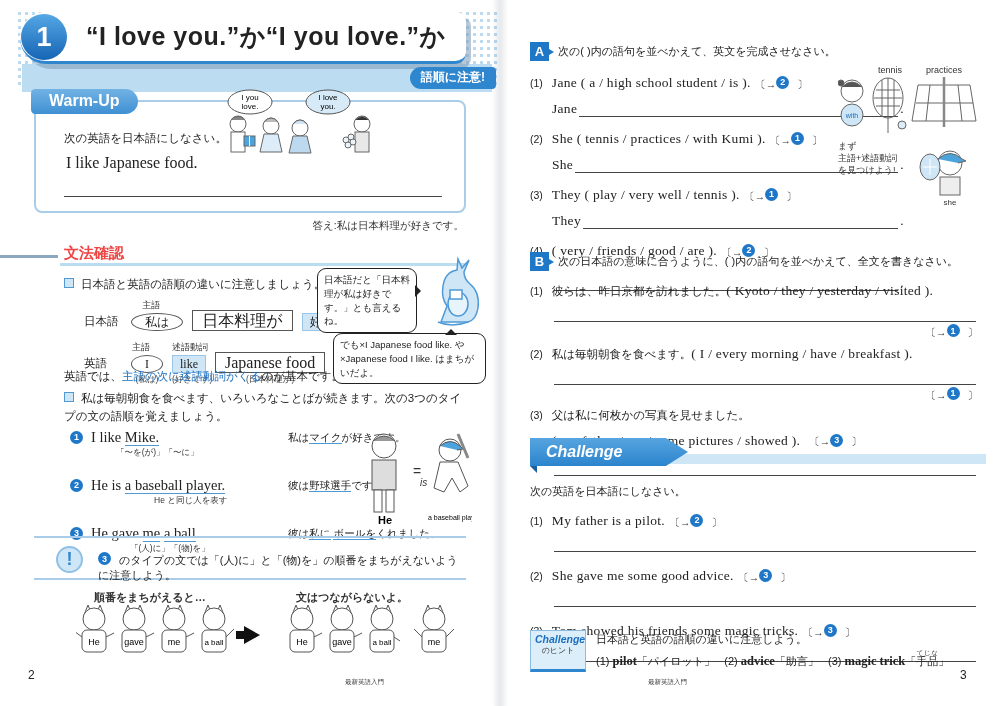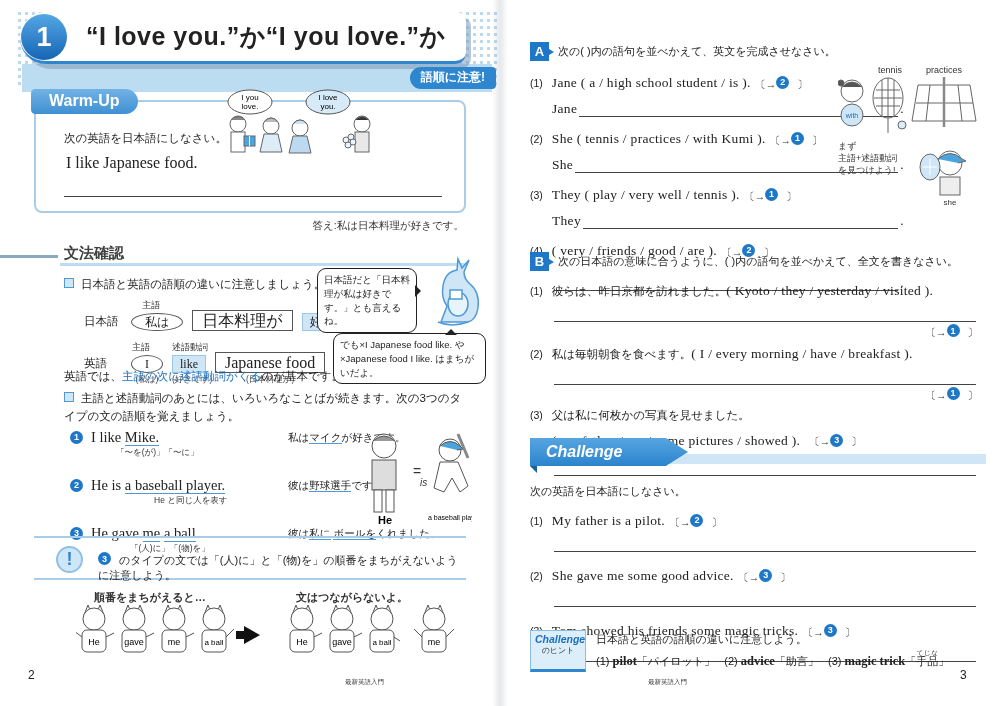--- a/index.html
+++ b/index.html
@@ -34,21 +34,21 @@
      color:#fff; font-weight:bold; font-size:16px; padding:3px 18px 4px; border-radius:5px 15px 15px 5px; }
   .wu-instr { position:absolute; left:28px; top:29px; font-size:11px; }
   .wu-sentence { position:absolute; left:30px; top:52px; font-family:"Liberation Serif",serif; font-size:16px; }
   .wu-line { position:absolute; left:28px; right:22px; bottom:14px; border-bottom:1.2px solid #444; }
   .wu-scene { position:absolute; left:188px; top:-14px; width:156px; height:66px; }
   .answer-note { position:absolute; right:36px; top:219px; font-size:10.5px; color:#333; }
 
   
   .grammar-head { position:absolute; left:0; top:244px; width:466px; height:22px; }
   .gh-dash { position:absolute; left:0; top:11px; width:58px; height:3px; background:#8aa9c0; }
-  .gh-text { position:absolute; left:64px; top:0; font-size:15px; font-weight:bold; color:#404040; }
+  .gh-text { position:absolute; left:64px; top:0; font-size:15px; font-weight:bold; color:#ef4444; }
   .gh-under { position:absolute; left:60px; right:0; top:19px; height:3px; background:#bcdcf2; }
 
   .chk { display:inline-block; width:10px; height:10px; background:#cfe6f7; border:1.5px solid #4f9ad6; margin-right:7px; }
   .jp-body { font-size:11.5px; }
   .point1 { position:absolute; left:64px; top:277px; }
   .point2 { position:absolute; left:64px; top:390px; width:408px; line-height:1.55; }
 
   .diagram { position:absolute; left:84px; top:296px; }
   .drow { display:flex; align-items:center; gap:9px; margin-top:15px; }
   .drow-label { font-size:11.5px; width:38px; }
@@ -249,21 +249,21 @@
         <rect x="22" y="38" width="12" height="9" fill="#fff" stroke="#4f9ad6"></rect>
         <path d="M10,70 q14,6 30,0" fill="none"></path>
       </g>
     </svg>
 
     <div class="summary jp-body">
       <span>英語では、</span><span class="blue-txt">主語の次に述語動詞がくる</span><span>のが基本です。</span>
     </div>
 
     <div class="point2 jp-body">
-      <span class="chk"></span><span>主語と述語動詞のあとには、いろいろなことばが続きます。次の3つのタイプの文の語順を覚えましょう。</span>
+      <span class="chk"></span><span>私は毎朝朝食を食べます、いろいろなことばが続きます。次の3つのタイプの文の語順を覚えましょう。</span>
     </div>
 
     <div class="types">
       <div class="type-row">
         <span class="cnum">1</span><span class="t-en"><span>I like </span><span class="u-en">Mike.</span></span>
         <div class="t-cap">「〜を(が)」「〜に」</div>
         <div class="t-ja"><span>私は</span><span class="u-ja">マイク</span><span>が好きです。</span></div>
       </div>
       <div class="type-row">
         <span class="cnum">2</span><span class="t-en"><span>He is </span><span class="u-en">a baseball player.</span></span>

